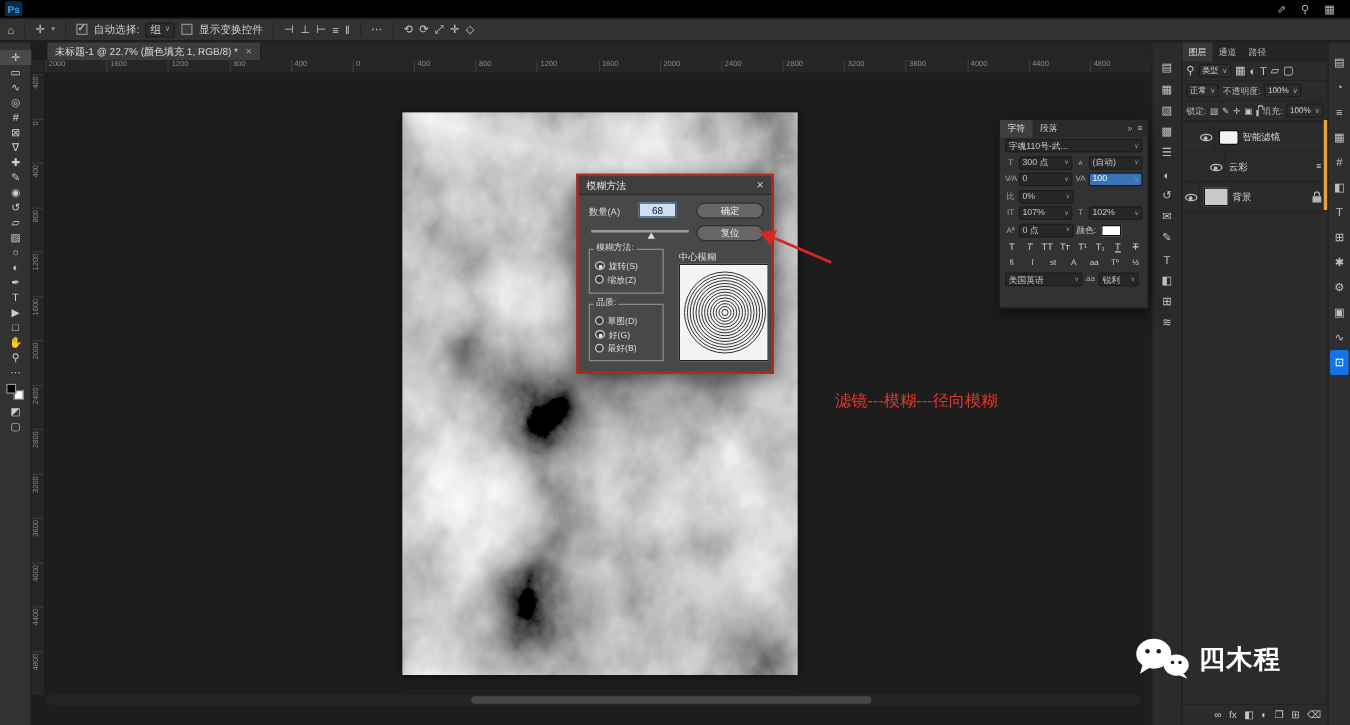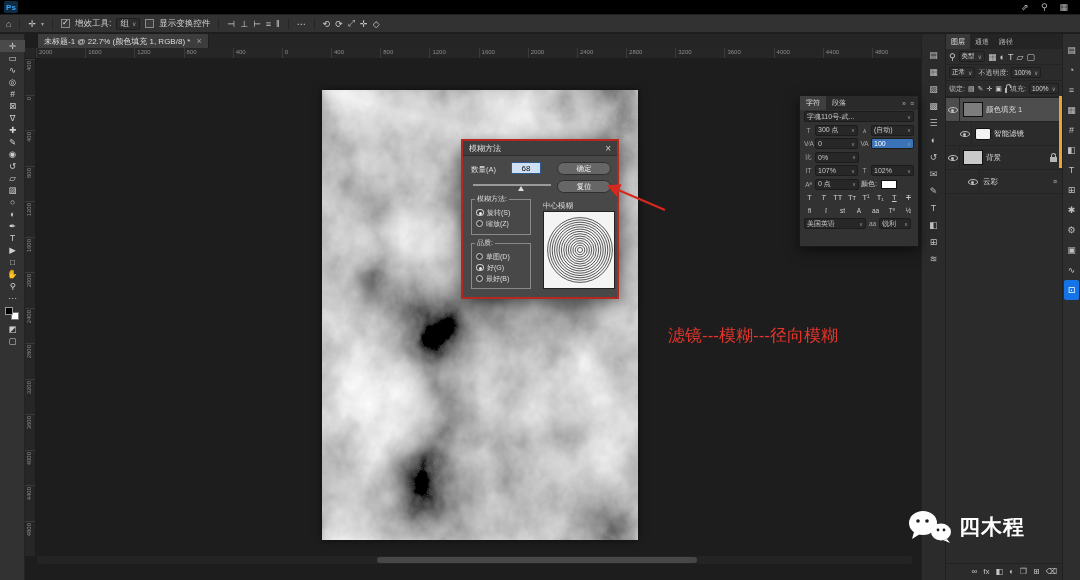--- a/index.html
+++ b/index.html
@@ -143,21 +143,21 @@
   .group.quality{left:8px;top:102px;width:60px;height:46px}
   .gtitle{position:absolute;top:-5px;left:3px;background:#484848;padding:0 2px;font-size:7px;line-height:1;white-space:nowrap}
   .radio-row{display:flex;align-items:center;gap:3px;height:11px;font-size:7px;white-space:nowrap}
   .radio{width:7px;height:7px;border:1px solid #d0d0d0;border-radius:50%;background:#3c3c3c;position:relative;flex:none}
   .radio.sel::after{content:'';position:absolute;left:1.5px;top:1.5px;width:3px;height:3px;border-radius:50%;background:#efefef}
   .center-label{position:absolute;left:80px;top:60px;font-size:7.5px}
   .preview{position:absolute;left:80px;top:70px;width:72px;height:78px;background:#f4f4f4;border:1px solid #222}
 
   
   .arrow-svg{position:absolute;left:595px;top:176px;width:75px;height:40px;z-index:13;pointer-events:none}
-  .annotation{position:absolute;left:668px;top:324px;color:#e2352b;font-size:17px;z-index:9;white-space:nowrap}
+  .annotation{position:absolute;left:668px;top:312px;color:#e2352b;font-size:13px;z-index:9;white-space:nowrap}
   .watermark{position:absolute;left:908px;top:510px;z-index:30;display:flex;align-items:center;gap:7px}
   .wm-text{color:#fff;font-size:21px;font-weight:bold;letter-spacing:1px}
 </style>
 </head>
 <body>
 
 <div id="app">
 
   <div class="menubar">
     <div class="pslogo">Ps</div>
@@ -168,21 +168,21 @@
       </div>
   </div>
 
   <div class="optionsbar">
     <span class="obicon">⌂</span>
     <span class="vsep"></span>
     <span class="obicon">✛</span>
     <span class="tiny">▾</span>
     <span class="vsep"></span>
     <span class="cb checked"></span>
-    <span>增效工具:</span>
+    <span>自动选择:</span>
     <span class="sel">
         <span>组</span>
       </span>
     <span class="cb"></span>
     <span>显示变换控件</span>
     <span class="vsep"></span>
     <span class="icongroup">
         <span class="obicon">⊣</span>
         <span class="obicon">⊥</span>
         <span class="obicon">⊢</span>
@@ -381,53 +381,45 @@
           <span class="obicon" style="font-size:7px">✛</span>
           <span class="obicon" style="font-size:7px">▣</span>
         </span>
       <span class="lock"></span>
       <span class="plabel">填充:</span>
       <span class="sel">
           <span>100%</span>
         </span>
     </div>
     <div class="layerlist">
-        <div class="lrow selected ind-0">
-          <span class="eyebox">
-            <span class="eye"></span>
-          </span>
-          <span class="thumb fillthumb"></span>
-          <span class="lname">颜色填充 1</span>
-          <span class="lright"></span>
-        </div>
         <div class="lrow ind-1">
           <span class="eyebox">
             <span class="eye"></span>
           </span>
           <span class="thumb smartthumb"></span>
           <span class="lname">智能滤镜</span>
           <span class="lright"></span>
+        </div>
+        <div class="lrow ind-2">
+          <span class="eyebox">
+            <span class="eye"></span>
+          </span>
+          <span class="lname">云彩</span>
+          <span class="lright">
+            <span>≡</span>
+          </span>
         </div>
         <div class="lrow ind-0">
           <span class="eyebox">
             <span class="eye"></span>
           </span>
           <span class="thumb bgthumb"></span>
           <span class="lname">背景</span>
           <span class="lright">
             <span class="lock"></span>
-          </span>
-        </div>
-        <div class="lrow ind-2">
-          <span class="eyebox">
-            <span class="eye"></span>
-          </span>
-          <span class="lname">云彩</span>
-          <span class="lright">
-            <span>≡</span>
           </span>
         </div>
       </div>
     <span class="orange"></span>
     <div class="pbottom">
         <span class="pb-icon">∞</span>
         <span class="pb-icon">fx</span>
         <span class="pb-icon">◧</span>
         <span class="pb-icon">◐</span>
         <span class="pb-icon">❐</span>

